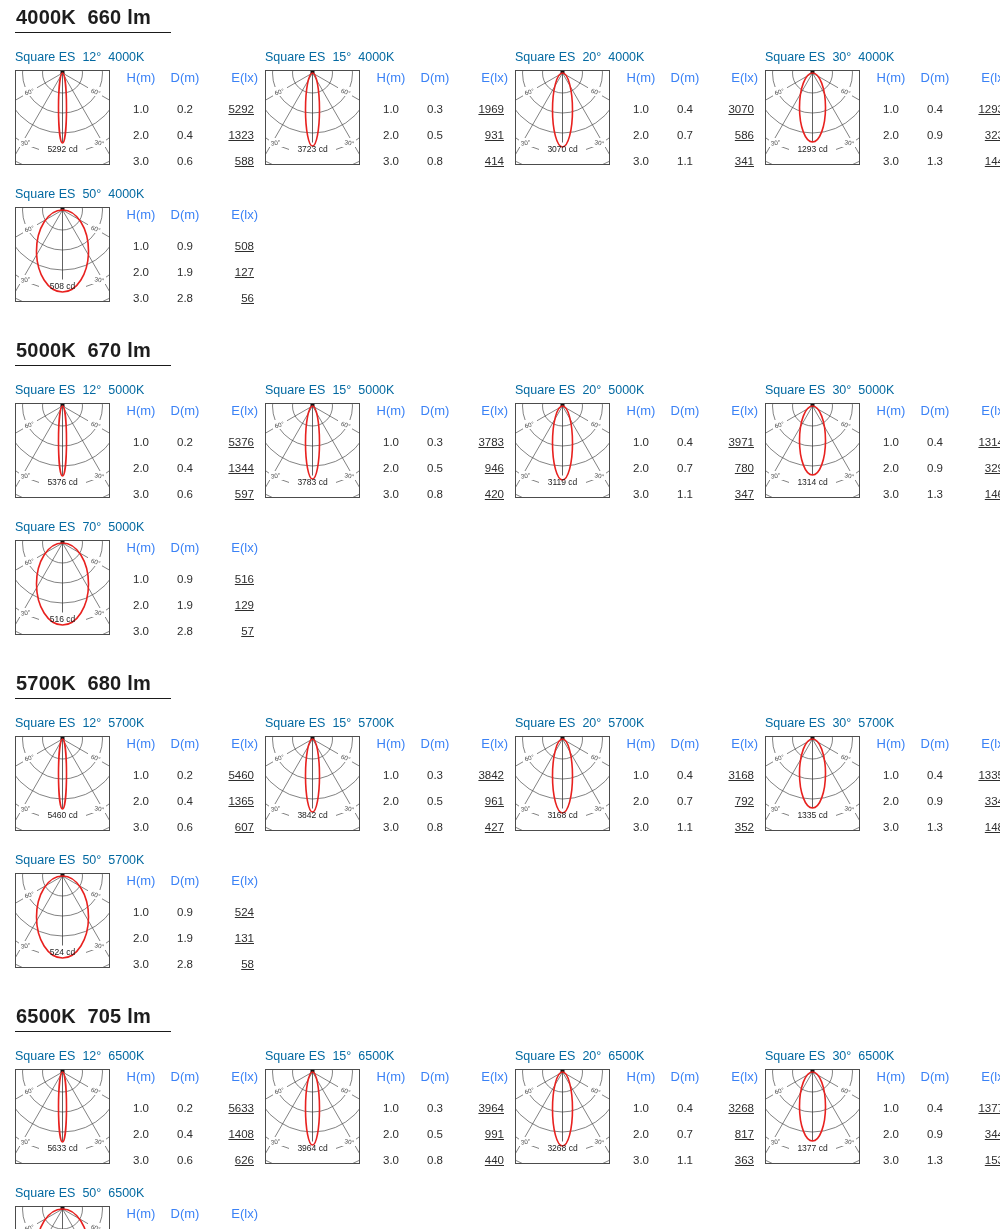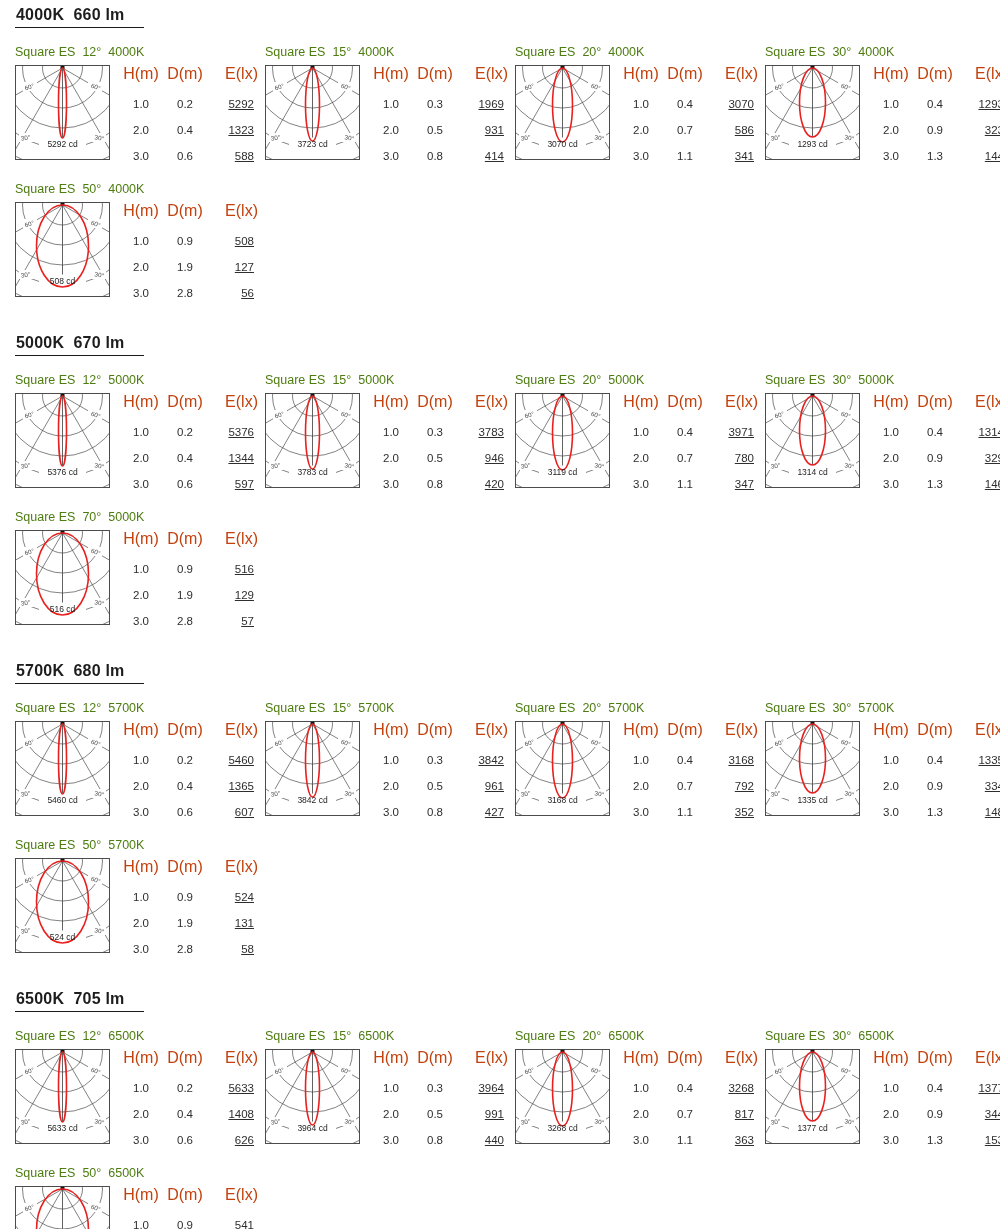--- a/index.html
+++ b/index.html
@@ -5,45 +5,45 @@
   html,body{margin:0;padding:0;background:#ffffff;}
   body{
     width:1000px;min-height:1229px;
     font-family:"Liberation Sans","DejaVu Sans",sans-serif;
     color:#333;
     padding:6px 0 0 15px;box-sizing:border-box;
   }
   .cct-section{margin-bottom:28px;}
   .section-heading{
     display:inline-block;
-    font-size:16px;font-weight:700;color:#1d1d1d;
+    font-size:20px;font-weight:700;color:#1d1d1d;
     letter-spacing:0.2px;
     margin:0 0 16px 0;padding:0 20px 3px 1px;
     border-bottom:1.6px solid #1a1a1a;
     white-space:pre;
   }
   .cells{display:flex;}
   .cells.row1{margin-bottom:12px;}
   .cell{width:250px;flex:0 0 250px;}
   .cell-title{
-    font-size:12.5px;color:#4d7c0f;line-height:17px;
+    font-size:12.5px;color:#0369a1;line-height:17px;
     margin-bottom:4px;white-space:pre;
   }
   .cell-body{display:flex;align-items:flex-start;}
   .polar-chart{width:95px;height:95px;flex:0 0 95px;}
   .polar-chart svg{display:block;}
   .lux-table{
     display:grid;
     grid-template-columns:46px 42px 56px;
     grid-template-rows:26px;
     grid-auto-rows:26px;
     margin-left:8px;margin-top:0px;
   }
   .lux-table .hd{
-    font-size:16px;color:#c2410c;
+    font-size:13px;color:#3b82f6;
     display:flex;align-items:flex-start;justify-content:center;
     white-space:pre;
   }
   .lux-table .cd{
     font-size:11.5px;color:#2e2e2e;
     display:flex;align-items:center;justify-content:center;
   }
   .lux-table .hd.c2{justify-content:flex-end;padding-right:4px;}
   .lux-table .cd.c2{justify-content:flex-end;padding-right:8px;text-decoration:underline;}
 </style>

